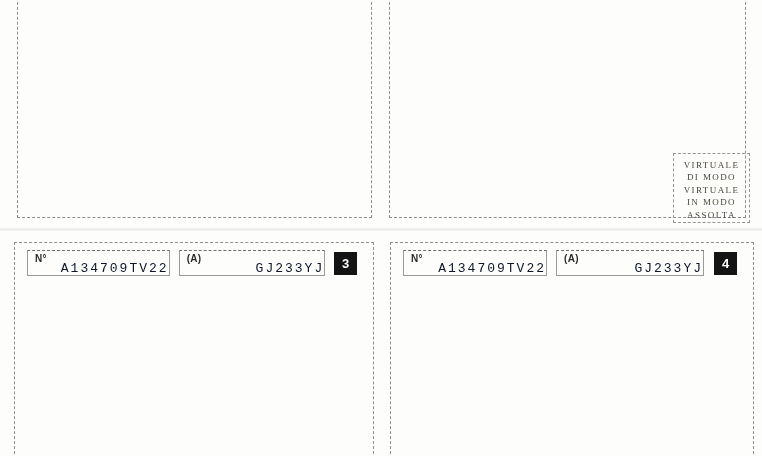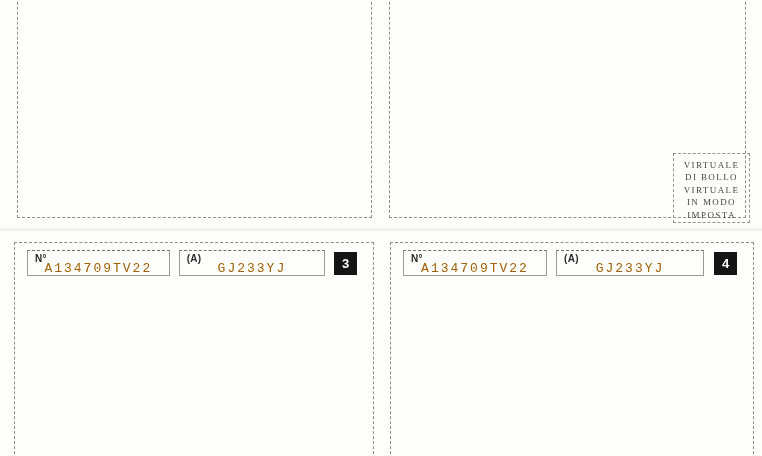--- a/index.html
+++ b/index.html
@@ -41,45 +41,45 @@
     border:1px solid #9a9a9a;border-top:1px dashed #6f6f6f;
     background:#fdfdfc;
   }
   .field-number{width:144px;}
   .field-code{width:148px;}
   .field .label{
     position:absolute;top:2px;left:7px;
     font-size:10px;font-weight:bold;color:#2b2b2b;letter-spacing:.3px;
   }
   .field .value{
-    position:absolute;bottom:-1px;left:0;right:0;text-align:center;
+    position:absolute;bottom:-1px;left:0;right:0;text-align:right;
     font-family:"Liberation Mono","DejaVu Sans Mono",monospace;
-    font-size:13px;letter-spacing:2px;color:#a16207;white-space:nowrap;
+    font-size:13px;letter-spacing:2px;color:#0f172a;white-space:nowrap;
   }
   .badge{
     margin-left:auto;margin-right:8px;margin-top:2px;
     width:23px;height:23px;background:#141414;color:#ffffff;
     display:flex;align-items:center;justify-content:center;
     font-size:13px;font-weight:bold;
   }
 </style>
 </head>
 <body>
 
 <div class="page">
 
   <div class="quad q-tl"></div>
 
   <div class="quad q-tr"></div>
   <div class="stamp">
     <div>VIRTUALE</div>
-    <div>DI BOLLO</div>
+    <div>DI MODO</div>
     <div>VIRTUALE</div>
     <div>IN MODO</div>
-    <div>IMPOSTA</div>
+    <div>ASSOLTA</div>
   </div>
 
   <div class="scan-band"></div>
 
   <div class="quad q-bl">
     <div class="coupon-header">
       <div class="field field-number">
         <span class="label">N°</span>
         <span class="value">A134709TV22</span>
       </div>

